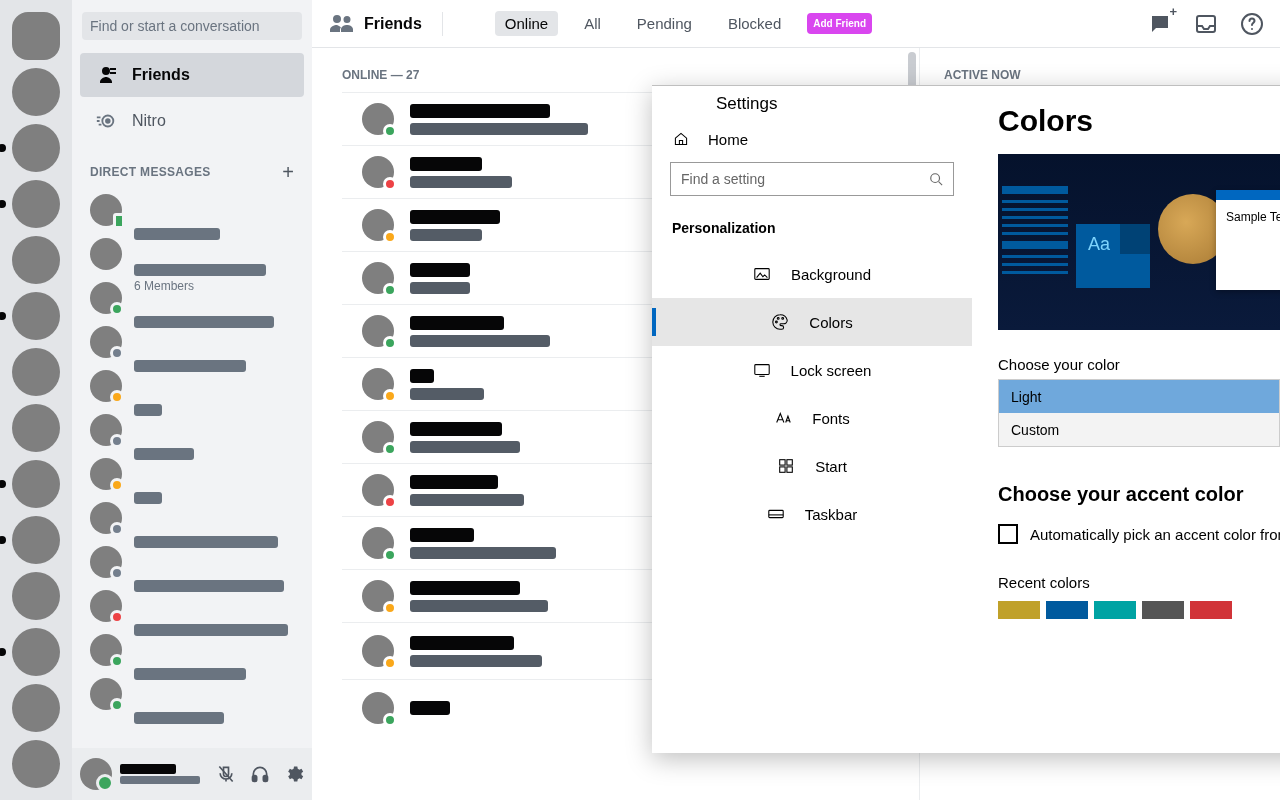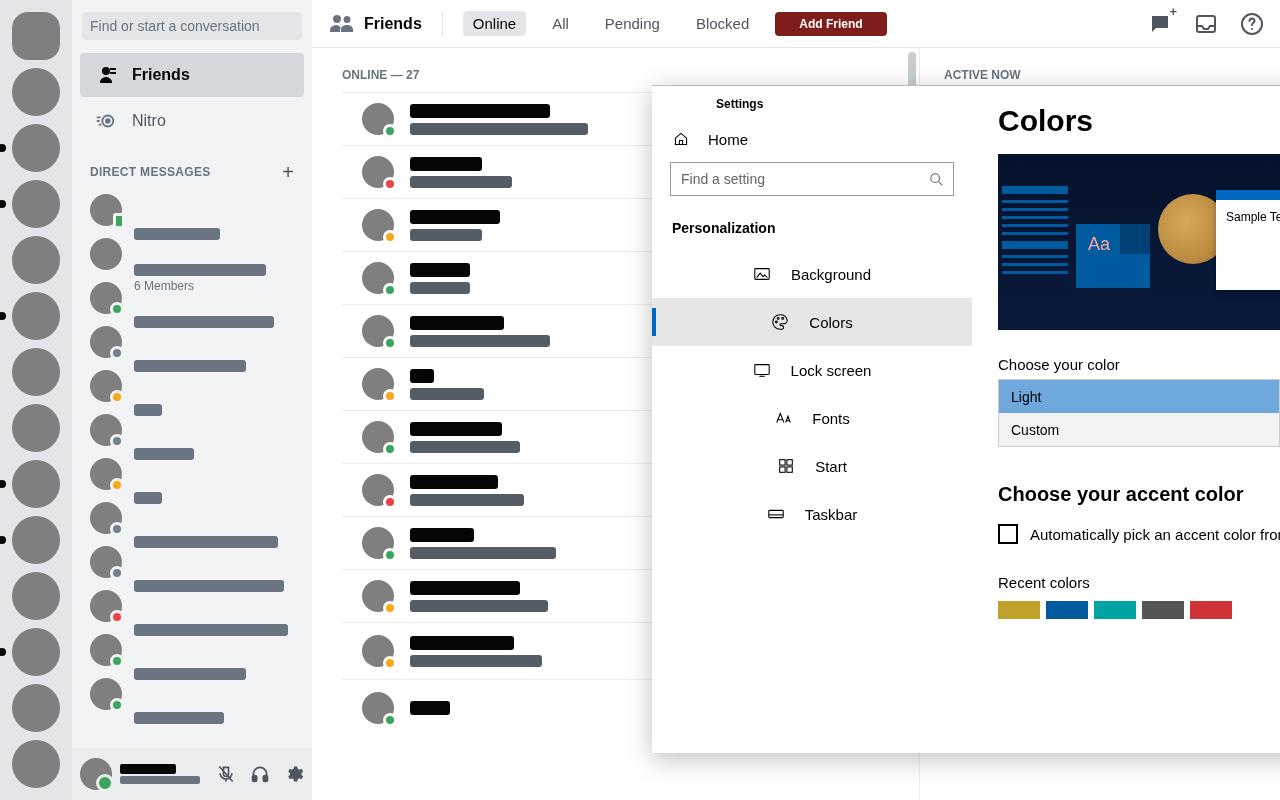--- a/index.html
+++ b/index.html
@@ -45,22 +45,22 @@
 
   
   .main { flex:1; display:flex; flex-direction:column; background:#fff;}
   .topbar { height:48px; border-bottom:1px solid #e3e5e8; display:flex; align-items:center; padding:0 16px; gap:14px;}
   .tb-left { display:flex; align-items:center; gap:10px; color:#060607;}
   .tb-friend-icon { width:26px; height:22px; }
   .tb-title { font-weight:700; font-size:16px; }
   .tb-divider{ width:1px; height:24px; background:#e3e5e8; margin:0 6px;}
   .filters { display:flex; gap:16px; align-items:center; }
   .fbtn { font-size:15px; color:#4f5660; padding:4px 10px; border-radius:4px; }
-  .fbtn.active { background:#e3e5e8; color:#060607; }
-  .add-friend { background:#7f1d1d; color:#fff; font-weight:600; font-size:12px; padding:5px 24px; border-radius:4px;}
+  .fbtn.active { background:#e3e5e8; color:#060607;margin-left:32px; }
+  .add-friend { background:#d946ef; color:#fff; font-weight:600; font-size:10px; padding:5px 6px; border-radius:4px;}
   .tb-right { margin-left:auto; display:flex; align-items:center; gap:22px; color:#4f5660;}
   .tb-ic { width:24px;height:24px; position:relative;}
   .tb-ic.plus::after{content:"+"; position:absolute; top:-7px; right:-5px; font-size:13px; color:#4f5660; font-weight:700;}
 
   .main-body { flex:1; display:flex; overflow:hidden;}
   .friends-col { flex:1; border-right:1px solid #ebedef; overflow:hidden; position:relative;}
   .friends-col .scrollthumb{ position:absolute; top:4px; right:3px; width:8px; height:110px; background:#c9ccd1; border-radius:4px;}
   .section-title { font-size:12px; font-weight:700; color:#6a7480; padding:20px 30px 10px;}
   .friend-row { display:flex; align-items:center; gap:16px; padding:10px 20px; border-top:1px solid #ebedef; margin:0 14px 0 30px;}
   .fav { width:32px; height:32px; border-radius:50%; background:#7f7f7f; position:relative; flex-shrink:0;}
@@ -75,38 +75,38 @@
   .activity-col { width:360px; padding:20px 24px;}
   .activity-title { font-size:12px; font-weight:700; color:#6a7480;}
 
   
   .settings-window {
     position:absolute; left:652px; top:85px; width:700px; height:668px;
     background:#fff; display:flex; box-shadow: 0 6px 24px rgba(0,0,0,.25);
     border-top: 1px solid #bfbfbf;
   }
   .settings-nav { width:320px; background:#fff; display:flex; flex-direction:column; padding-top:8px;}
-  .sw-titlebar { height:20px; display:flex; align-items:center; padding-left:64px; font-size:12px; color:#000;font-weight:bold;}
+  .sw-titlebar { height:20px; display:flex; align-items:center; padding-left:64px; font-size:17px; color:#000;}
   .sw-home { display:flex; align-items:center; gap:18px; padding:16px 20px 14px; font-size:15px; color:#000;}
   .sw-search-wrap { padding:0 18px 18px;}
   .sw-search { width:100%; height:34px; border:1px solid #999; background:#fff; display:flex; align-items:center; justify-content:space-between; padding:0 10px; font-size:14px; color:#666;}
   .sw-section { font-size:14px; font-weight:600; padding:6px 20px 14px; color:#000;}
   .nav-item { display:flex; align-items:center; gap:20px; height:48px; padding:0 22px; font-size:15px; color:#000; position:relative;justify-content:center;}
   .nav-item.active { background:#e6e6e6;}
   .nav-item.active::before{ content:""; position:absolute; left:0; top:10px; bottom:10px; width:4px; background:#0067c0;}
   .nic{ width:18px; height:18px; display:flex; align-items:center; justify-content:center;}
 
   .settings-content { flex:1; padding:18px 26px; overflow:hidden;}
   .colors-h1 { font-size:30px; font-weight:600; color:#000; margin-bottom:16px;}
   .preview-box { width:100%; height:176px; background:linear-gradient(180deg,#05122c,#0a1a3b); position:relative; overflow:hidden;}
   .preview-strip{ position:absolute; left:4px; top:26px; width:66px;}
   .preview-strip .bar{height:3px; background:#005a9e; margin:5px 0;}
   .preview-strip .barL{height:8px; background:#005a9e; margin:6px 0; border-radius:0;}
   .preview-tile{ position:absolute; left:78px; top:70px; width:74px; height:64px; background:#005a9e; display:flex; flex-direction:column;}
-  .preview-tile .aa{ color:#fca5a5; font-size:18px; padding:10px 8px 0 12px;}
+  .preview-tile .aa{ color:#7dd3fc; font-size:18px; padding:10px 8px 0 12px;}
   .preview-tile2{ position:absolute; left:122px; top:70px; width:30px; height:30px; background:#004275;}
   .sample-window{ position:absolute; right:-30px; top:36px; width:140px; height:100px; background:#fff; box-shadow:0 2px 6px rgba(0,0,0,.3); }
   .sample-window .tbar{ height:10px; background:#0067c0;}
   .sample-window .txt{ font-size:12px; padding:10px; color:#000;}
   .doge{ position:absolute; left:160px; top:40px; width:70px;height:70px; border-radius:50%; background:radial-gradient(circle at 40% 40%, #d8a857, #a87a34);}
 
   .cyc-label{ font-size:15px; color:#000; margin-top:26px; margin-bottom:6px;}
   .dropdown-list{ width:282px; background:#f3f3f3; border:1px solid #ccc; }
   .dd-option{ height:33px; display:flex; align-items:center; padding:0 12px; font-size:14px; color:#000;}
   .dd-option.highlight{ background:#6fa8dc;}

